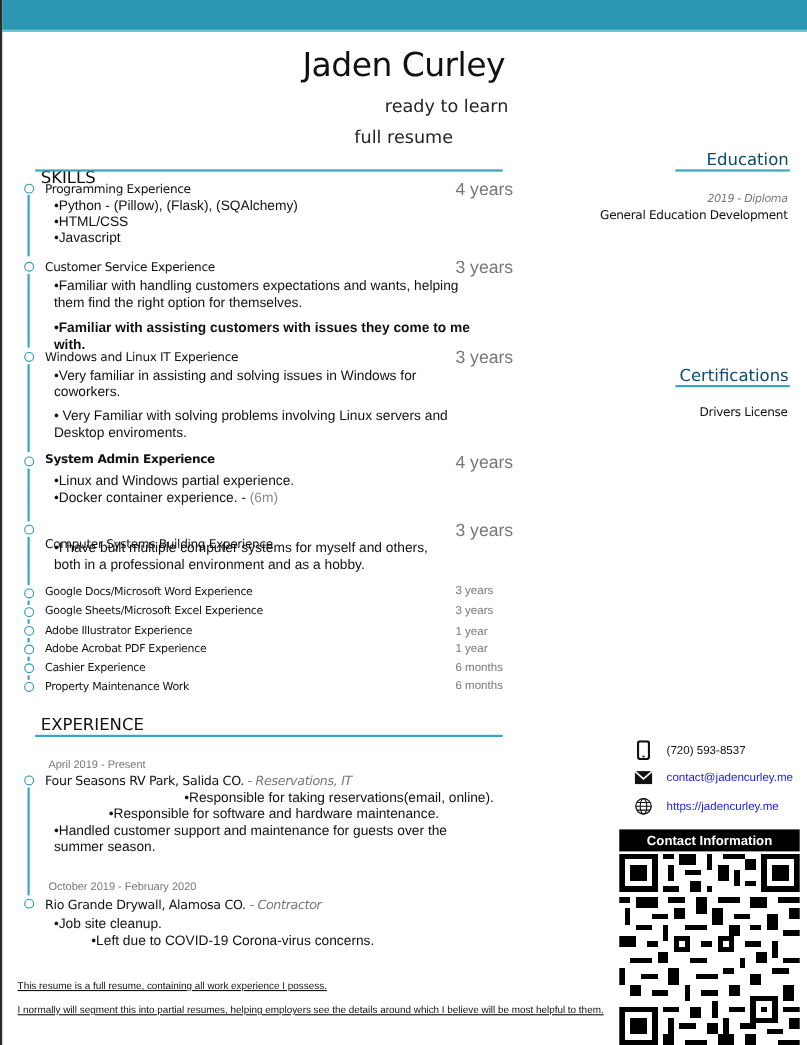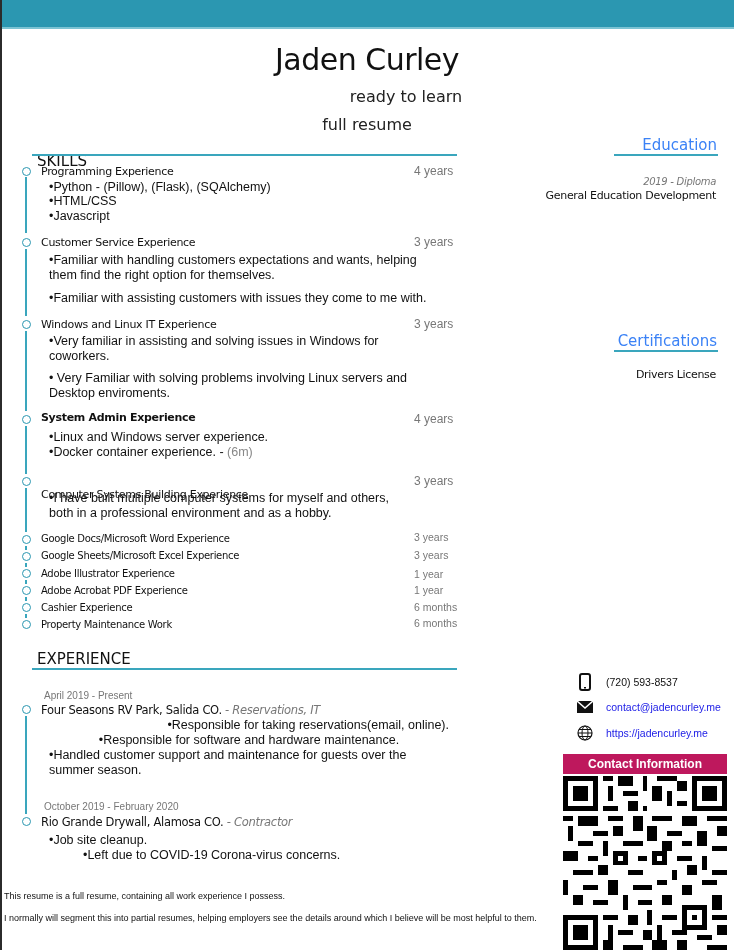--- a/index.html
+++ b/index.html
@@ -7,37 +7,37 @@
   .left-border { position:absolute; left:0; top:0; width:2px; height:950px; background:#2b2b2b; }
   .topbar { position:absolute; left:2px; top:0; width:732px; height:27px; background:#2b97b1; border-bottom:2px solid #7cc3d3; }
   .name { position:absolute; left:0; width:734px; top:42px; text-align:center; font-size:30px; font-weight:normal; color:#111; font-family:"DejaVu Sans", sans-serif; letter-spacing:-0.5px; }
   .sub { position:absolute; left:0; width:734px; text-align:center; font-size:16px; color:#222; font-family:"DejaVu Sans", sans-serif; }
   .sec-head { position:absolute; font-size:15px; color:#111; font-family:"DejaVu Sans", sans-serif; }
   .sec-rule { position:absolute; height:2px; background:#3aa6bd; }
   .timeline-line { position:absolute; width:2px; background:#3aa6bd; }
   .dot { position:absolute; width:7px; height:7px; border:1.5px solid #2b97b1; border-radius:50%; background:#fff; box-sizing:content-box; }
   .dash { position:absolute; width:2px; height:4px; background:#3aa6bd; }
   .item-title { position:absolute; left:41px; font-size:11px; color:#111; font-family:"DejaVu Sans", sans-serif; letter-spacing:-0.3px; }
-  .item-dur { position:absolute; font-size:12px; color:#777; }
+  .item-dur { position:absolute; font-size:16px; color:#777; }
   .bullet { position:absolute; left:49px; font-size:12.5px; color:#111; line-height:15px; width:400px; }
   .small-title { position:absolute; left:41px; font-size:10px; color:#111; font-family:"DejaVu Sans", sans-serif; letter-spacing:-0.3px; }
   .small-dur { position:absolute; left:414px; font-size:10.5px; color:#777; }
   .date { position:absolute; left:44px; font-size:10px; color:#777; }
   .job { position:absolute; left:41px; font-size:11.5px; color:#111; font-family:"DejaVu Sans", sans-serif; letter-spacing:-0.3px; }
   .job .role { color:#777; font-style:italic; }
   .gray { color:#888; }
-  .right-head { position:absolute; right:17px; font-size:15px; color:#3b82f6; font-family:"DejaVu Sans", sans-serif; text-align:center; }
+  .right-head { position:absolute; right:17px; font-size:15px; color:#0c4a6e; font-family:"DejaVu Sans", sans-serif; text-align:center; }
   .right-text { position:absolute; right:18px; font-size:11px; color:#111; text-align:right; font-family:"DejaVu Sans", sans-serif; letter-spacing:-0.3px; }
   .contact-row { position:absolute; left:576px; height:18px; display:flex; align-items:center; }
   .contact-icon { width:18px; height:18px; display:flex; align-items:center; justify-content:center; }
   .contact-text { position:absolute; left:30px; font-size:10.5px; white-space:nowrap; }
   .contact-link { color:#1a1ae6; }
-  .contact-box { position:absolute; left:563px; top:754px; width:164px; height:20px; background:#be185d; color:#fff; font-weight:bold; font-size:12px; text-align:center; line-height:20px; }
+  .contact-box { position:absolute; left:563px; top:754px; width:164px; height:20px; background:#000000; color:#fff; font-weight:bold; font-size:12px; text-align:center; line-height:20px; }
   .qr { position:absolute; left:563px; top:776px; width:164px; height:174px; }
-  .footer { position:absolute; left:4px; font-size:9px; color:#111; width:545px; line-height:11px; }
+  .footer { position:absolute; left:16px; font-size:9px; color:#111; width:545px; line-height:11px;text-decoration:underline; }
 </style>
 </head>
 <body>
 
 <div class="left-border"></div>
 <div class="topbar"></div>
 
 <div class="name">Jaden Curley</div>
 <div class="sub" style="top:87px;margin-left:39px;">ready to learn</div>
 <div class="sub" style="top:115px;">full resume</div>
@@ -62,34 +62,34 @@
   <div class="item-dur" style="left:414px; top:164px;">4 years</div>
   <div class="bullet" style="top:180px;">•Python - (Pillow), (Flask), (SQAlchemy)</div>
   <div class="bullet" style="top:194px;">•HTML/CSS</div>
   <div class="bullet" style="top:209px;">•Javascript</div>
 </div>
 
 <div>
   <div class="item-title" style="top:236px;">Customer Service Experience</div>
   <div class="item-dur" style="left:414px; top:235px;">3 years</div>
   <div class="bullet" style="top:253px; width:395px;">•Familiar with handling customers expectations and wants, helping them find the right option for themselves.</div>
-  <div class="bullet" style="top:291px;">•Familiar with assisting customers with issues they come to me with.</div>
+  <div class="bullet" style="top:291px;font-weight:bold;">•Familiar with assisting customers with issues they come to me with.</div>
 </div>
 
 <div>
   <div class="item-title" style="top:318px;">Windows and Linux IT Experience</div>
   <div class="item-dur" style="left:414px; top:317px;">3 years</div>
   <div class="bullet" style="top:334px; width:345px;">•Very familiar in assisting and solving issues in Windows for coworkers.</div>
   <div class="bullet" style="top:371px; width:380px;">• Very Familiar with solving problems involving Linux servers and Desktop enviroments.</div>
 </div>
 
 <div>
   <div class="item-title" style="top:411px;font-weight:bold;">System Admin Experience</div>
   <div class="item-dur" style="left:414px; top:412px;">4 years</div>
-  <div class="bullet" style="top:430px;">•Linux and Windows server experience.</div>
+  <div class="bullet" style="top:430px;">•Linux and Windows partial experience.</div>
   <div class="bullet" style="top:445px;"><span>•Docker container experience. - </span><span class="gray">(6m)</span></div>
 </div>
 
 <div>
   <div class="item-title" style="top:475px;margin-top:13px;">Computer Systems Building Experience</div>
   <div class="item-dur" style="left:414px; top:474px;">3 years</div>
   <div class="bullet" style="top:491px; width:365px;">•I have built multiple computer systems for myself and others, both in a professional environment and as a hobby.</div>
 </div>
 
 <div class="dot" style="left:22px; top:535px;"></div>

